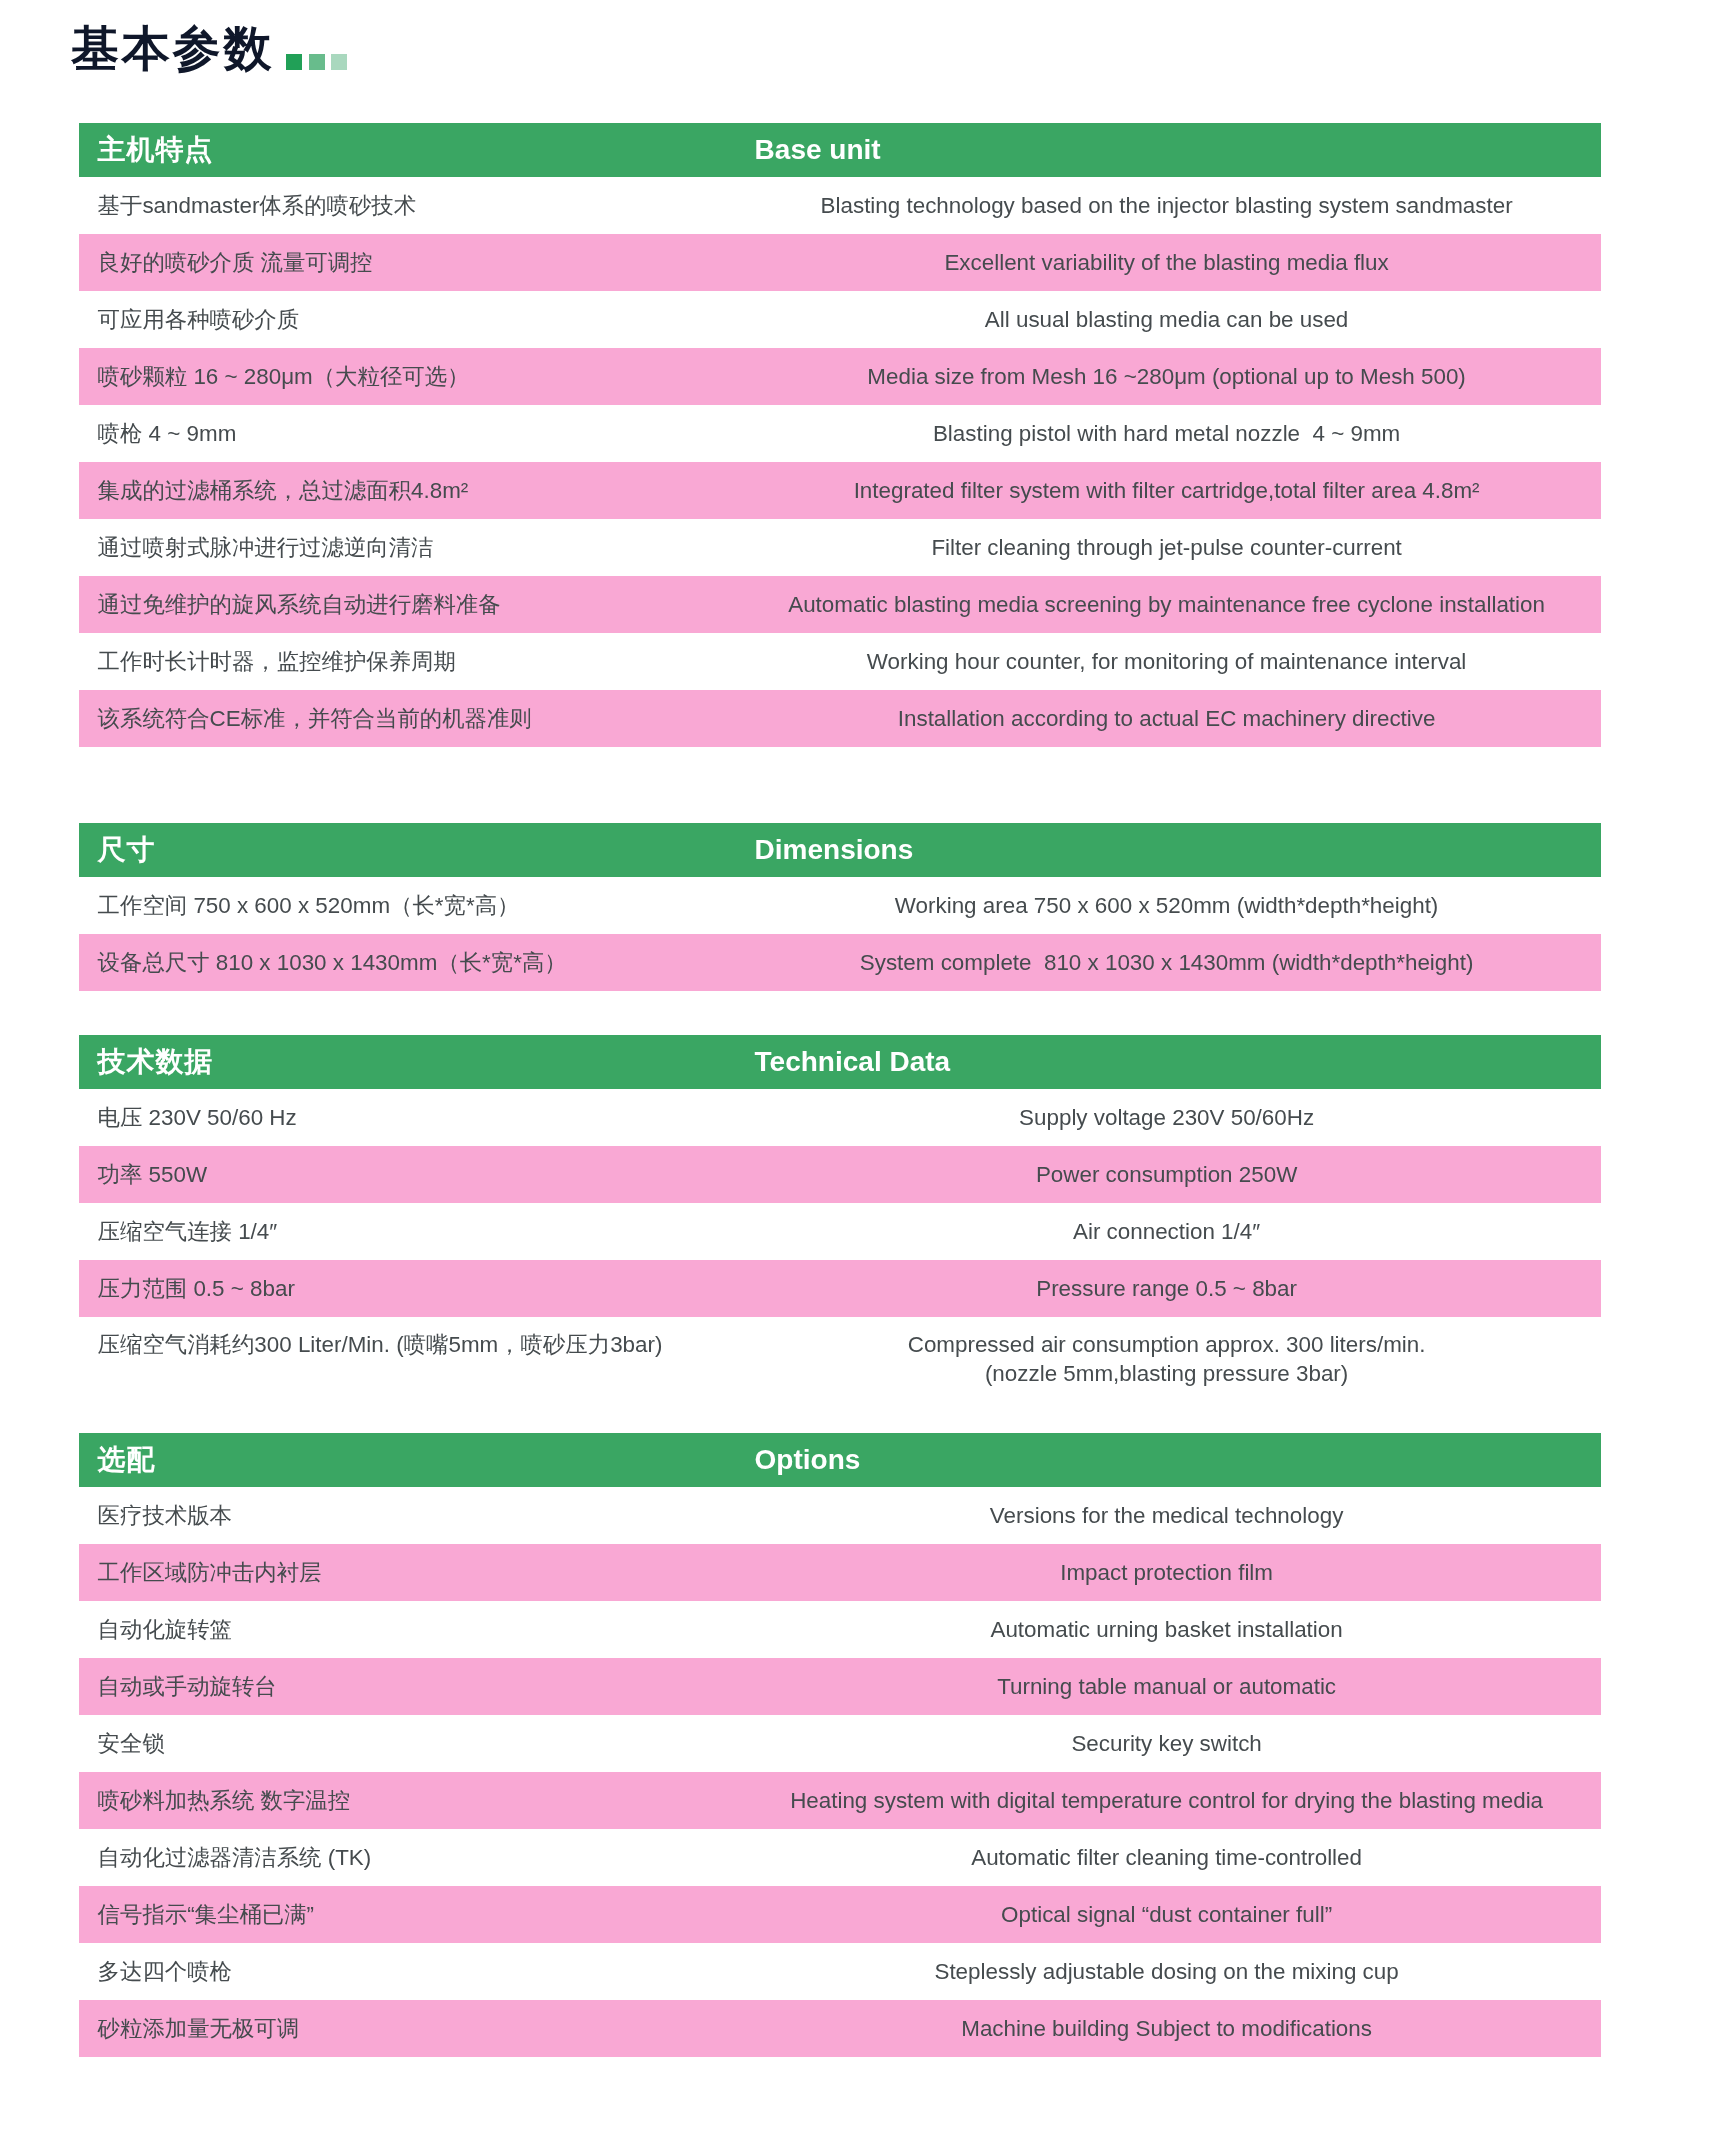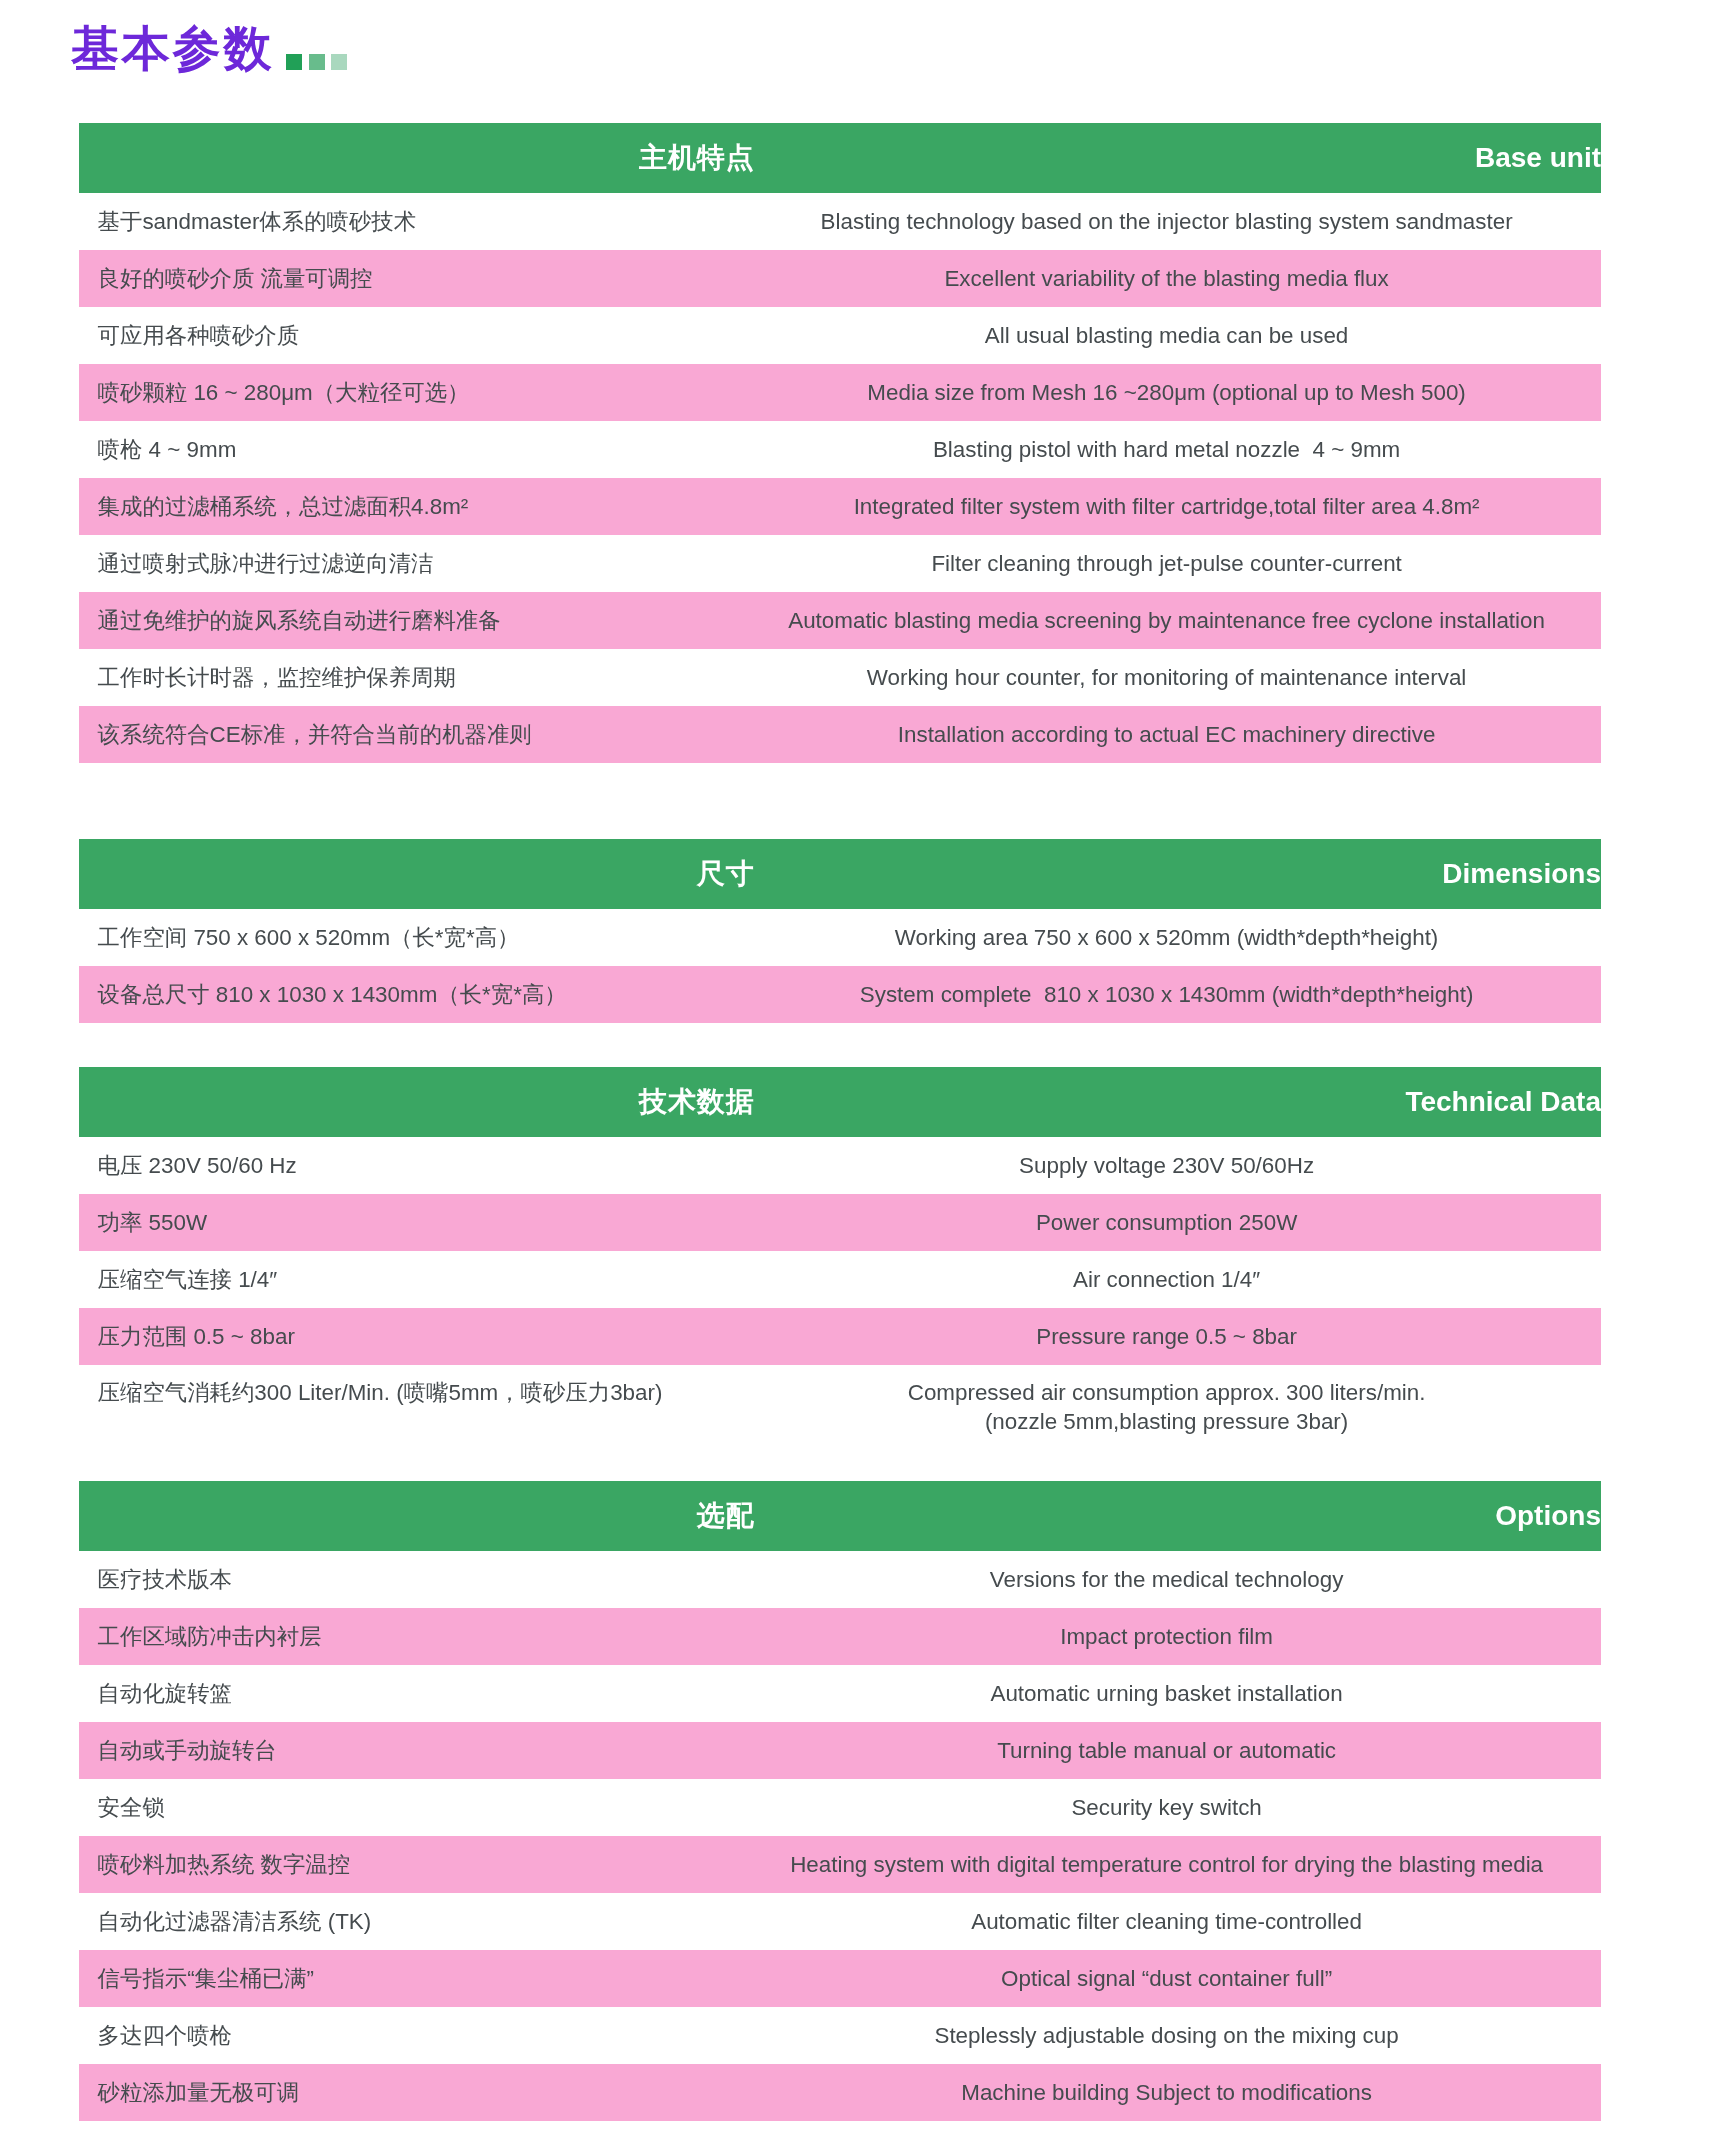--- a/index.html
+++ b/index.html
@@ -20,48 +20,47 @@
   .title-row {
     margin-left: 71px;
     display: flex;
     align-items: flex-end;
     height: 58px;
   }
   .page-title {
     font-size: 48px;
     line-height: 56px;
     font-weight: bold;
-    color: #6d28d9;
+    color: #0f172a;
     letter-spacing: 2.8px;
   }
   .squares {
     display: flex;
     gap: 6.5px;
     margin-left: 12px;
     margin-bottom: 6.5px;
   }
   .sq {
     width: 16px;
     height: 16px;
   }
   .spec-table {
     margin-left: 79px;
     width: 1522px;
   }
   .sec-header {
-    height: 70px;
+    height: 54px;
     background: #3AA663;
     display: flex;
     align-items: center;
     padding-left: 18.6px;
     box-sizing: border-box;
     color: #ffffff;
     font-weight: bold;
     font-size: 28px;
-    text-align: right;
   }
   .hcell-zh {
     width: 657px;
     flex: 0 0 657px;
     letter-spacing: 0.9px;
   }
   .hcell-en {
     flex: 1;
   }
   .spec-row {

